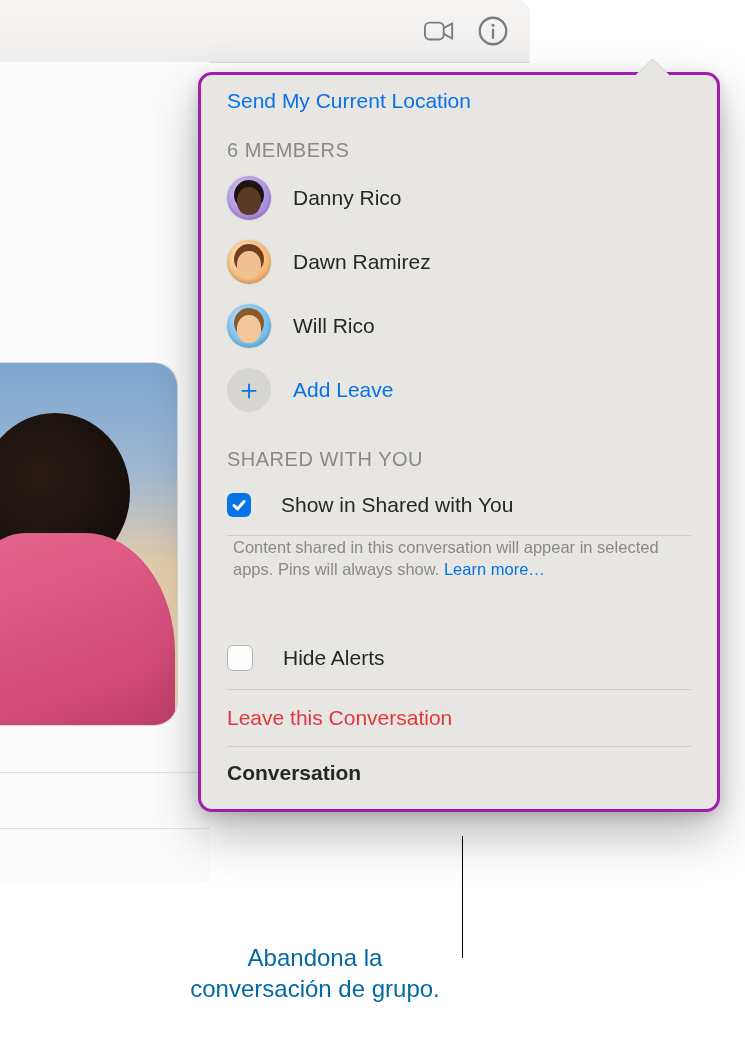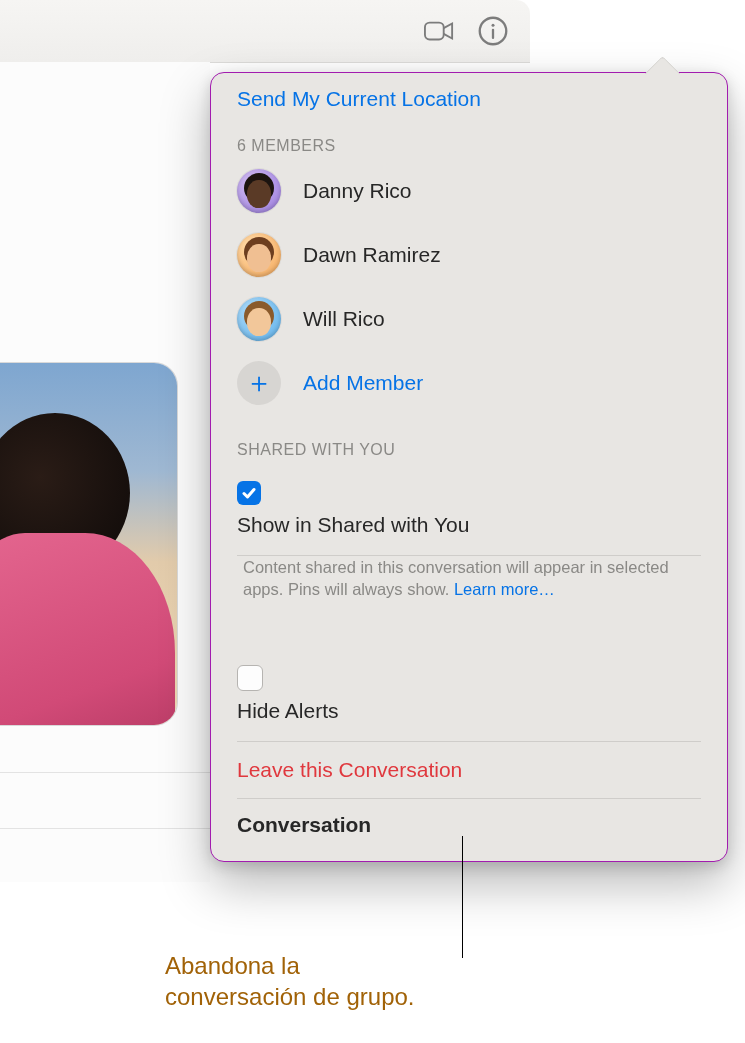--- a/index.html
+++ b/index.html
@@ -29,62 +29,62 @@
     background:radial-gradient(circle,#fff,#ffe9b3);box-shadow:0 0 18px 6px rgba(255,240,200,.7);}
   .photo .head{position:absolute;left:-20px;top:50px;width:150px;height:160px;border-radius:50%;
     background:radial-gradient(circle at 40% 40%,#2a1c16,#0d0908);}
   .photo .body{position:absolute;left:-35px;top:170px;width:210px;height:260px;border-radius:60px 90px 0 0/80px 120px 0 0;
     background:linear-gradient(160deg,#e4668f,#d14a77 60%,#a8325a);}
   .divider{position:absolute;left:0;width:210px;height:0;border-top:1px solid #e3e3e3;}
   .divider.d1{top:772px;} .divider.d2{top:828px;}
 
   
   .popover{
-    position:absolute;left:210px;top:72px;width:516px;
-    background:#e8e6e3;border-radius:14px;border:1px solid #a21caf;
+    position:absolute;left:198px;top:72px;width:516px;
+    background:#e8e6e3;border-radius:14px;border:3px solid #a21caf;
     box-shadow:0 22px 50px rgba(0,0,0,.28),0 4px 14px rgba(0,0,0,.15);
     padding:0 0 24px 0;
   }
   .popover::before{
     content:"";position:absolute;top:-12px;right:52px;width:24px;height:24px;
     background:#e8e6e3;border-left:1px solid #d6d4d1;border-top:1px solid #d6d4d1;
     transform:rotate(45deg);border-top-left-radius:4px;
   }
   .popover .inner{padding:14px 26px 0 26px;}
   .link{color:#0673e6;font-size:21px;cursor:pointer;}
-  .section-label{color:#8a8986;font-size:16px;letter-spacing:.5px;margin-top:26px;margin-bottom:4px;}
+  .section-label{color:#8a8986;font-size:20px;letter-spacing:.5px;margin-top:26px;margin-bottom:4px;}
   .members{display:flex;flex-direction:column;}
   .member{display:flex;align-items:center;gap:22px;height:64px;cursor:default;}
   .avatar{width:44px;height:44px;border-radius:50%;position:relative;flex-shrink:0;
     box-shadow:inset 0 -2px 4px rgba(0,0,0,.2),0 0 0 1px rgba(0,0,0,.05);}
   .avatar .face{position:absolute;left:50%;top:56%;transform:translate(-50%,-50%);
     width:24px;height:28px;border-radius:48% 48% 46% 46%;}
   .avatar .hair{position:absolute;left:50%;top:44%;transform:translate(-50%,-50%);
     width:30px;height:30px;border-radius:50%;}
   .name{font-size:21px;color:#272727;}
   .add-row{display:flex;align-items:center;gap:22px;height:64px;cursor:pointer;}
   .add-btn{width:44px;height:44px;border-radius:50%;background:#d7d5d2;display:flex;
     align-items:center;justify-content:center;color:#0673e6;font-size:28px;font-weight:300;}
   .sep{height:0;border-top:1px solid #cfcdca;margin:0 26px;}
-  .checkbox-row{display:flex;align-items:flex-start;gap:8px;padding:18px 26px;flex-direction:column;}
+  .checkbox-row{display:flex;align-items:center;gap:30px;padding:18px 26px;}
   .check{width:24px;height:24px;border-radius:6px;display:flex;align-items:center;justify-content:center;}
   .check.on{background:#0673e6;}
   .check.off{background:#fdfdfd;border:1px solid #b6b4b1;}
   .check svg{width:16px;height:16px;stroke:#fff;fill:none;stroke-width:3;stroke-linecap:round;stroke-linejoin:round;}
   .row-text{font-size:21px;color:#272727;}
   .help{font-size:16.5px;color:#8a8986;padding:0 26px 8px 32px;line-height:1.35;}
   .help .lm{color:#0673e6;cursor:pointer;}
   .gap{height:38px;}
   .leave{color:#e0383e;font-size:21px;padding:16px 26px;cursor:pointer;}
   .collab{font-size:21px;font-weight:700;color:#272727;padding:14px 26px 0 26px;}
 
   
   .callout-line-v{position:absolute;left:462px;top:836px;height:122px;border-left:1.5px solid #000;}
-  .callout-text{position:absolute;left:165px;top:943px;width:300px;text-align:left;
-    font-size:24px;color:#a16207;line-height:1.28;margin-top:8px;}
+  .callout-text{position:absolute;left:165px;top:943px;width:300px;text-align:center;
+    font-size:24px;color:#0369a1;line-height:1.28;}
 </style>
 </head>
 <body>
 
 <div class="toolbar">
   <div class="icons">
     <span class="tb-icon">
       <svg viewBox="0 0 32 24">
           <rect x="1" y="3" width="20" height="18" rx="5"></rect>
           <path d="M21 9 L30 4 V20 L21 15"></path>
@@ -138,21 +138,21 @@
           <div class="avatar" style="background: radial-gradient(circle at 30% 30%, rgb(169, 215, 246), rgb(95, 178, 236));">
             <div class="hair" style="background: rgb(138, 90, 43);"></div>
             <div class="face" style="background: rgb(242, 199, 154);"></div>
           </div>
           <span class="name">Will Rico</span>
         </div>
       </div>
 
     <div class="add-row">
       <div class="add-btn">＋</div>
-      <span class="link">Add Member</span>
+      <span class="link">Add Leave</span>
     </div>
 
     <div class="section-label">SHARED WITH YOU</div>
   </div>
 
   <div class="checkbox-row">
     <span id="shared-check" class="check on">
       <svg viewBox="0 0 16 16">
           <path d="M3 8.5 L6.5 12 L13 4.5"></path>
         </svg>

